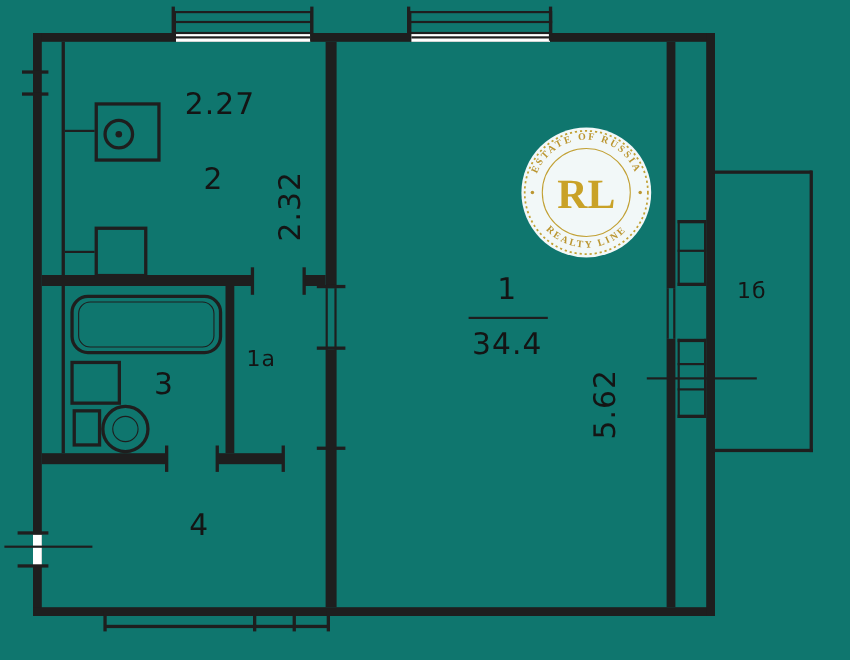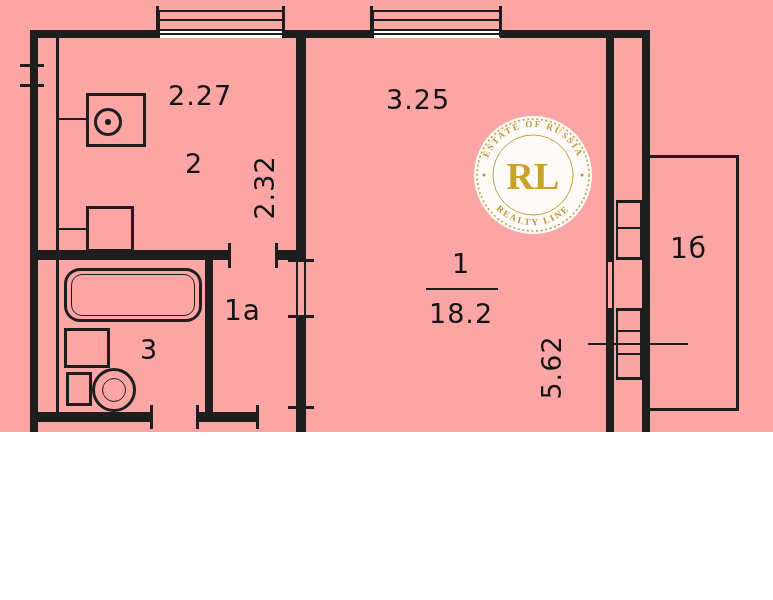--- a/index.html
+++ b/index.html
@@ -1,32 +1,32 @@
 <!DOCTYPE html>
 <html><head>
 <meta charset="utf-8">
 <style>
   * { margin:0; padding:0; box-sizing:border-box; }
   html,body { background:#ffffff; }
   .canvas {
-    position:relative; width:773px; height:432px; background:#fca5a5;
+    position:relative; width:773px; height:600px; background:#0f766e;
     font-family:"DejaVu Sans", sans-serif; color:#1a1a1a; overflow:hidden;
   }
   .wall { position:absolute; background:#1e1e1e; }
   .ln   { position:absolute; background:#1e1e1e; }
   .wh   { position:absolute; background:#ffffff; }
   .bx   { position:absolute; border:3px solid #1e1e1e; background:transparent; }
   .bx2  { position:absolute; border:2px solid #1e1e1e; background:transparent; }
   .thin { position:absolute; border:1.5px solid #1e1e1e; background:transparent; }
   .rnd  { border-radius:16px; }
   .rnd2 { border-radius:11px; }
   .crc  { border-radius:50%; }
   .dot  { position:absolute; background:#1e1e1e; border-radius:50%; }
   .dim  { position:absolute; font-size:27px; color:#141414; white-space:nowrap; letter-spacing:1px; }
-  .dim-sm { font-size:28px; }
+  .dim-sm { font-size:20px;margin-top:20px; }
   .vdim { transform:rotate(-90deg); transform-origin:center; width:80px; text-align:center; }
   .wm   { position:absolute; left:471px; top:113px; }
 </style>
 </head>
 <body>
 
 <div class="canvas">
 
   <div class="wall" style="left:30px;top:30px;width:620px;height:8px"></div>
   <div class="wall" style="left:30px;top:30px;width:8px;height:530px"></div>
@@ -119,24 +119,23 @@
   <div class="thin rnd2" style="left:71px;top:274px;width:124px;height:42px"></div>
   <div class="bx" style="left:64px;top:328px;width:46px;height:40px"></div>
   <div class="bx" style="left:66px;top:372px;width:26px;height:34px"></div>
   <div class="bx crc" style="left:92px;top:368px;width:44px;height:44px"></div>
   <div class="thin crc" style="left:102px;top:378px;width:24px;height:24px"></div>
 
   <div class="dim" style="left:168px;top:80px">2.27</div>
   <div class="dim" style="left:185px;top:148px">2</div>
   <div class="dim vdim" style="left:224px;top:172px">2.32</div>
 
-  <div class="dim" style="left:386px;top:84px">3.25</div>
   <div class="dim" style="left:452px;top:248px">1</div>
   <div class="ln" style="left:426px;top:288px;width:72px;height:2px"></div>
-  <div class="dim" style="left:429px;top:298px">18.2</div>
+  <div class="dim" style="left:429px;top:298px">34.4</div>
   <div class="dim vdim" style="left:511px;top:352px">5.62</div>
 
   <div class="dim dim-sm" style="left:224px;top:294px">1a</div>
   <div class="dim" style="left:140px;top:334px">3</div>
   <div class="dim" style="left:172px;top:462px">4</div>
   <div class="dim dim-sm" style="left:670px;top:232px">1б</div>
 
   <div class="wm">
     <svg width="124" height="124" viewBox="0 0 124 124">
       <circle cx="62" cy="62" r="59" fill="#ffffff" opacity="0.95"></circle>

